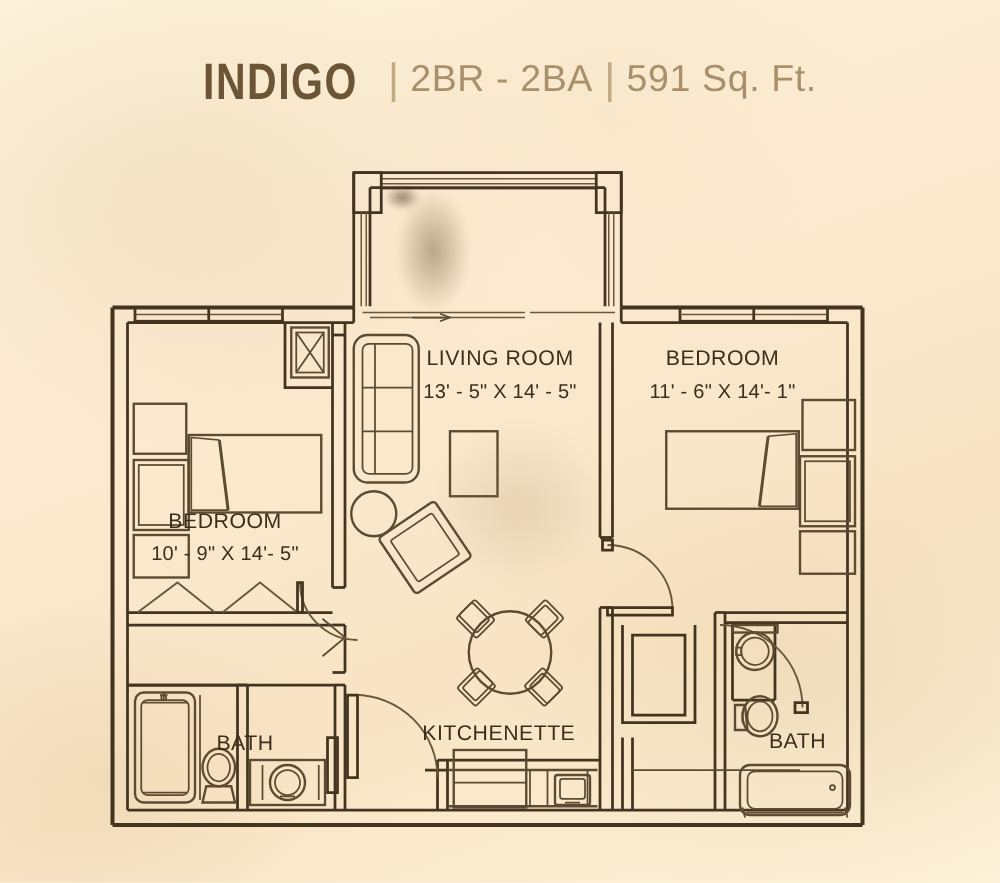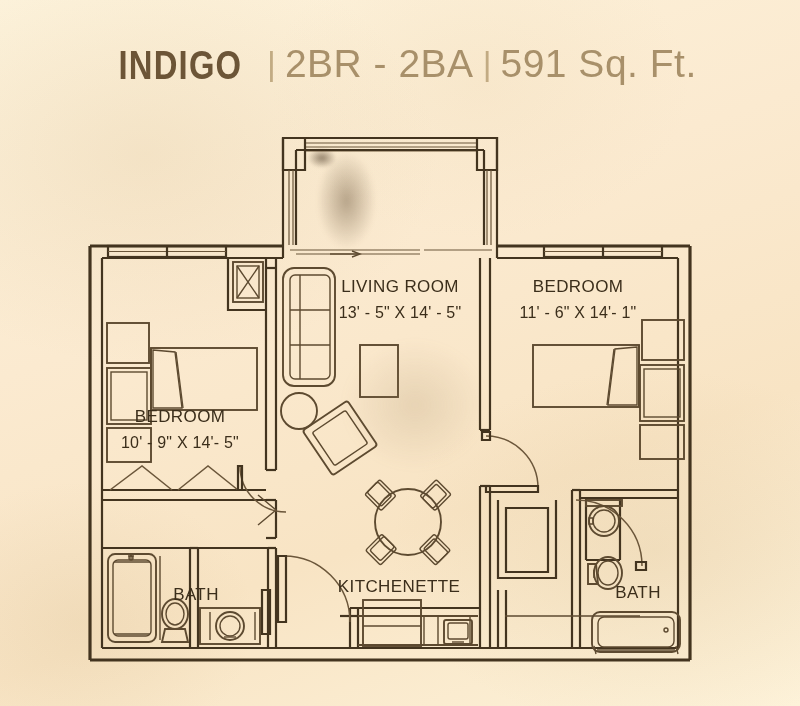--- a/index.html
+++ b/index.html
@@ -47,21 +47,21 @@
     font-size: 34px;
     color: #c2ab83;
     margin: 0 9px;
     position: relative;
     top: -2px;
     font-weight: 300;
   }
   .title-sub {
     display: inline-block;
     vertical-align: middle;
-    font-size: 39px;
+    font-size: 30px;
     color: #a8906a;
     letter-spacing: 0.5px;
     position: relative;
     top: -2px;
   }
 
   
   #plan-wrap {
     position: absolute;
     left: 0;

